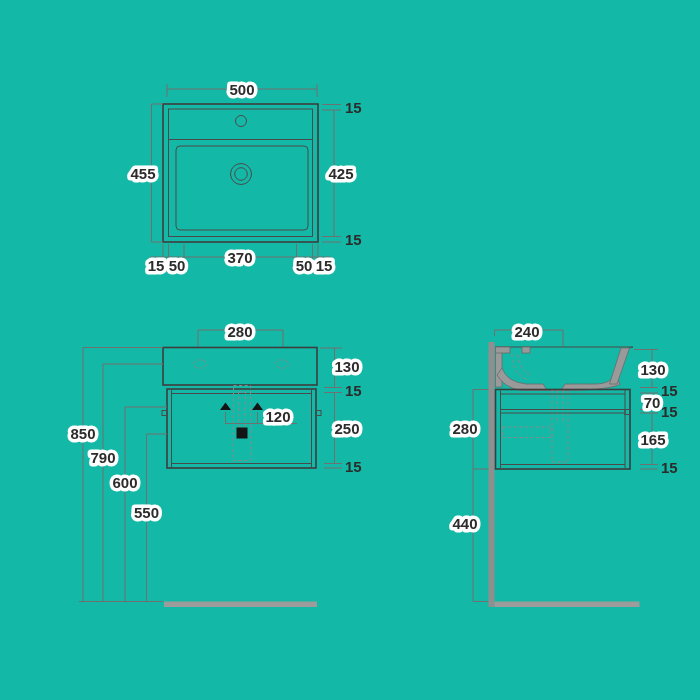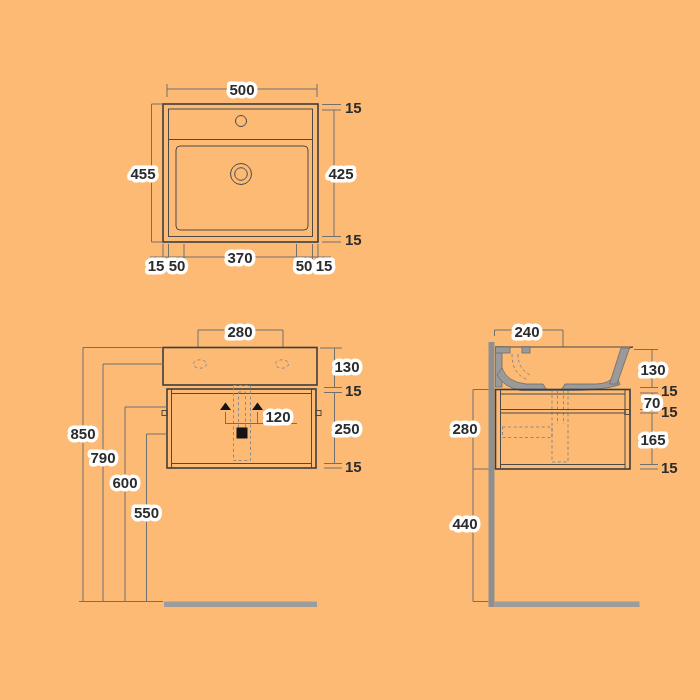--- a/index.html
+++ b/index.html
@@ -1,16 +1,16 @@
 <!DOCTYPE html>
 <html><head>
 <meta charset="utf-8">
 <style>
   html,body{margin:0;padding:0;background:#ffffff;}
-  .stage{width:700px;height:700px;position:relative;background:#fdba74;font-family:"Liberation Sans",sans-serif;}
+  .stage{width:700px;height:700px;position:relative;background:#14b8a6;font-family:"Liberation Sans",sans-serif;}
   svg{display:block;}
   .obj   {stroke:#3d3d3d;stroke-width:1.6;fill:none;}
   .objth {stroke:#4a4a4a;stroke-width:1;fill:none;}
   .dimln {stroke:#707070;stroke-width:1;fill:none;}
   .dash  {stroke:#8a8a8a;stroke-width:1;fill:none;stroke-dasharray:3 2.6;}
   .gray  {fill:#9a9a9a;stroke:#6b6b6b;stroke-width:.8;}
   .wallf {fill:#8f8f8f;}
   .floorf{fill:#9c9c9c;}
   .blackf{fill:#141414;}
   .dim{font:700 15px "Liberation Sans",sans-serif;fill:#2c2c2c;text-anchor:middle;dominant-baseline:central;}

